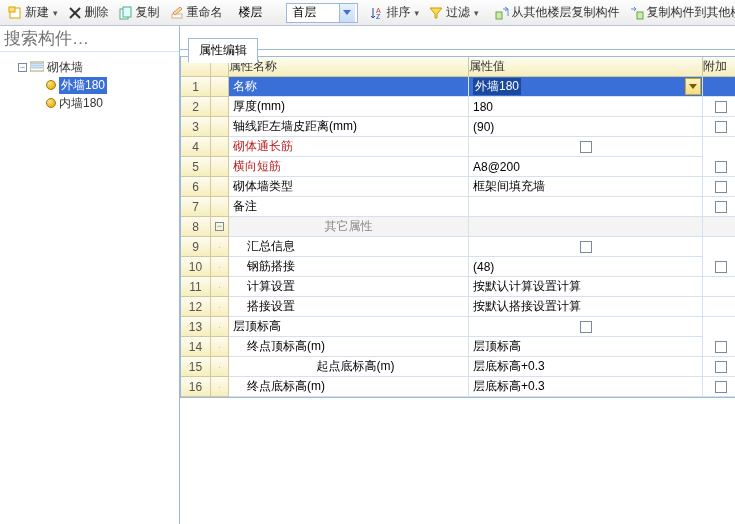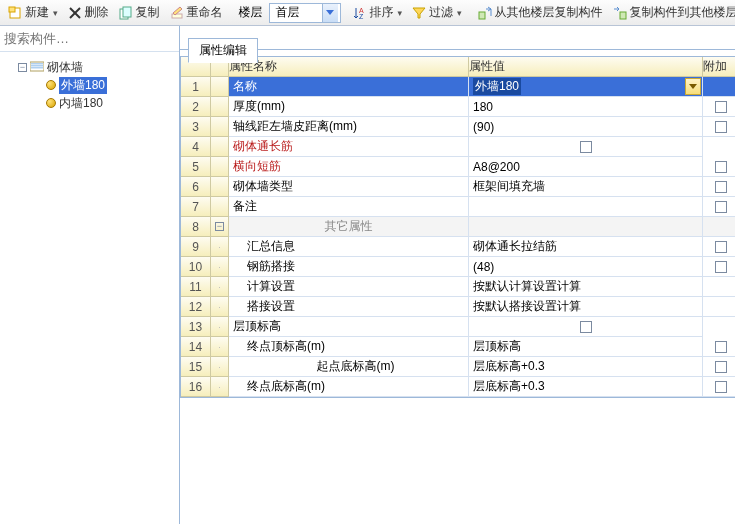--- a/index.html
+++ b/index.html
@@ -8,28 +8,28 @@
     display: flex; align-items: center; height: 26px;
     background: linear-gradient(#fdfdfd,#ececec);
     border-bottom: 1px solid #b8c4d6; padding: 0 4px; gap: 2px; white-space: nowrap;
   }
   .tb-btn { display: inline-flex; align-items: center; gap: 3px; padding: 2px 4px; color:#333; }
   .tb-btn .icon, .icon { width:14px; height:14px; display:inline-block; }
   .tb-sep { width:1px; height:18px; background:#b8c4d6; margin:0 2px;}
   .caret { font-size:9px; color:#555; padding-left:1px;}
   .dropdown {
     display:inline-flex; align-items:center; border:1px solid #9db8d9; background:#fff;
-    height:20px; padding:0 2px 0 6px; gap:22px;
+    height:20px; padding:0 2px 0 6px; gap:22px;margin-left:17px;
   }
   .dropdown .dd-btn { width:16px; height:18px; background:linear-gradient(#e9f1fc,#c9ddf6); border-left:1px solid #9db8d9; display:flex; align-items:center; justify-content:center;}
 
   .main { display:flex; height:calc(524px - 26px); }
   .left-pane { width:180px; border-right:1px solid #9db8d9; display:flex; flex-direction:column; }
   .search-row { display:flex; align-items:center; border-bottom:1px solid #d5e1ef; height:26px; padding:0 4px; }
-  .search-row input { flex:1; border:none; outline:none; font-size:13px; color:#888; background:transparent; }
+  .search-row input { flex:1; border:none; outline:none; font-size:17px; color:#888; background:transparent; }
   .search-btn { width:20px; height:20px; border:1px solid #b8d0ee; display:flex; align-items:center; justify-content:center; background:linear-gradient(#f8fbff,#e5eefb); }
 
   .tree { padding:6px 4px; font-size:12px; color:#333; }
   .tree-row { display:flex; align-items:center; height:18px; gap:3px; }
   .minus { width:9px; height:9px; border:1px solid #7b8aa0; display:flex; align-items:center; justify-content:center; font-size:9px; line-height:1; color:#7b8aa0;}
   .indent1 { padding-left: 14px;}
   .indent2 { padding-left: 42px;}
   .bullet { width:10px; height:10px; border-radius:50%; background:radial-gradient(circle at 30% 30%, #ffe27a, #d9a400); border:1px solid #a67800;}
   .selected { background:#3a6fd8; color:#fff; padding:0 2px; }
 
@@ -289,21 +289,20 @@
             <div class="ck section"></div>
           </div>
           <div class="grow">
             <div class="numcell">9</div>
             <div class="treec">
               <span style="color:#bbb;font-size:9px">·</span>
             </div>
             <div style="padding-left: 18px;">
               <span>汇总信息</span>
             </div>
-            <div class="valcell">砌体通长拉结筋</div>
             <div class="ck">
               <span class="chk"></span>
             </div>
           </div>
           <div class="grow">
             <div class="numcell">10</div>
             <div class="treec">
               <span style="color:#bbb;font-size:9px">·</span>
             </div>
             <div style="padding-left: 18px;">

